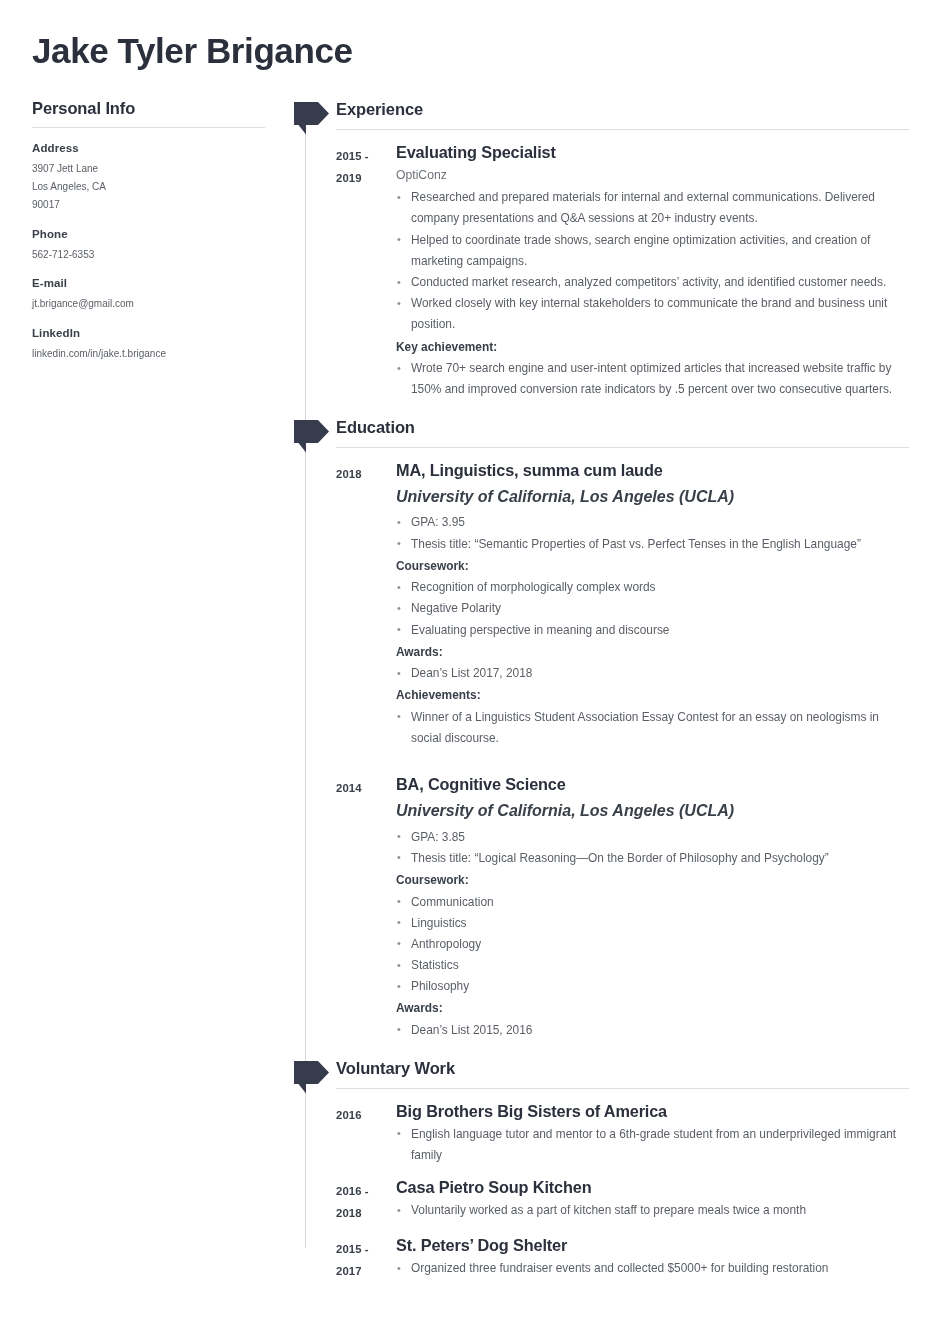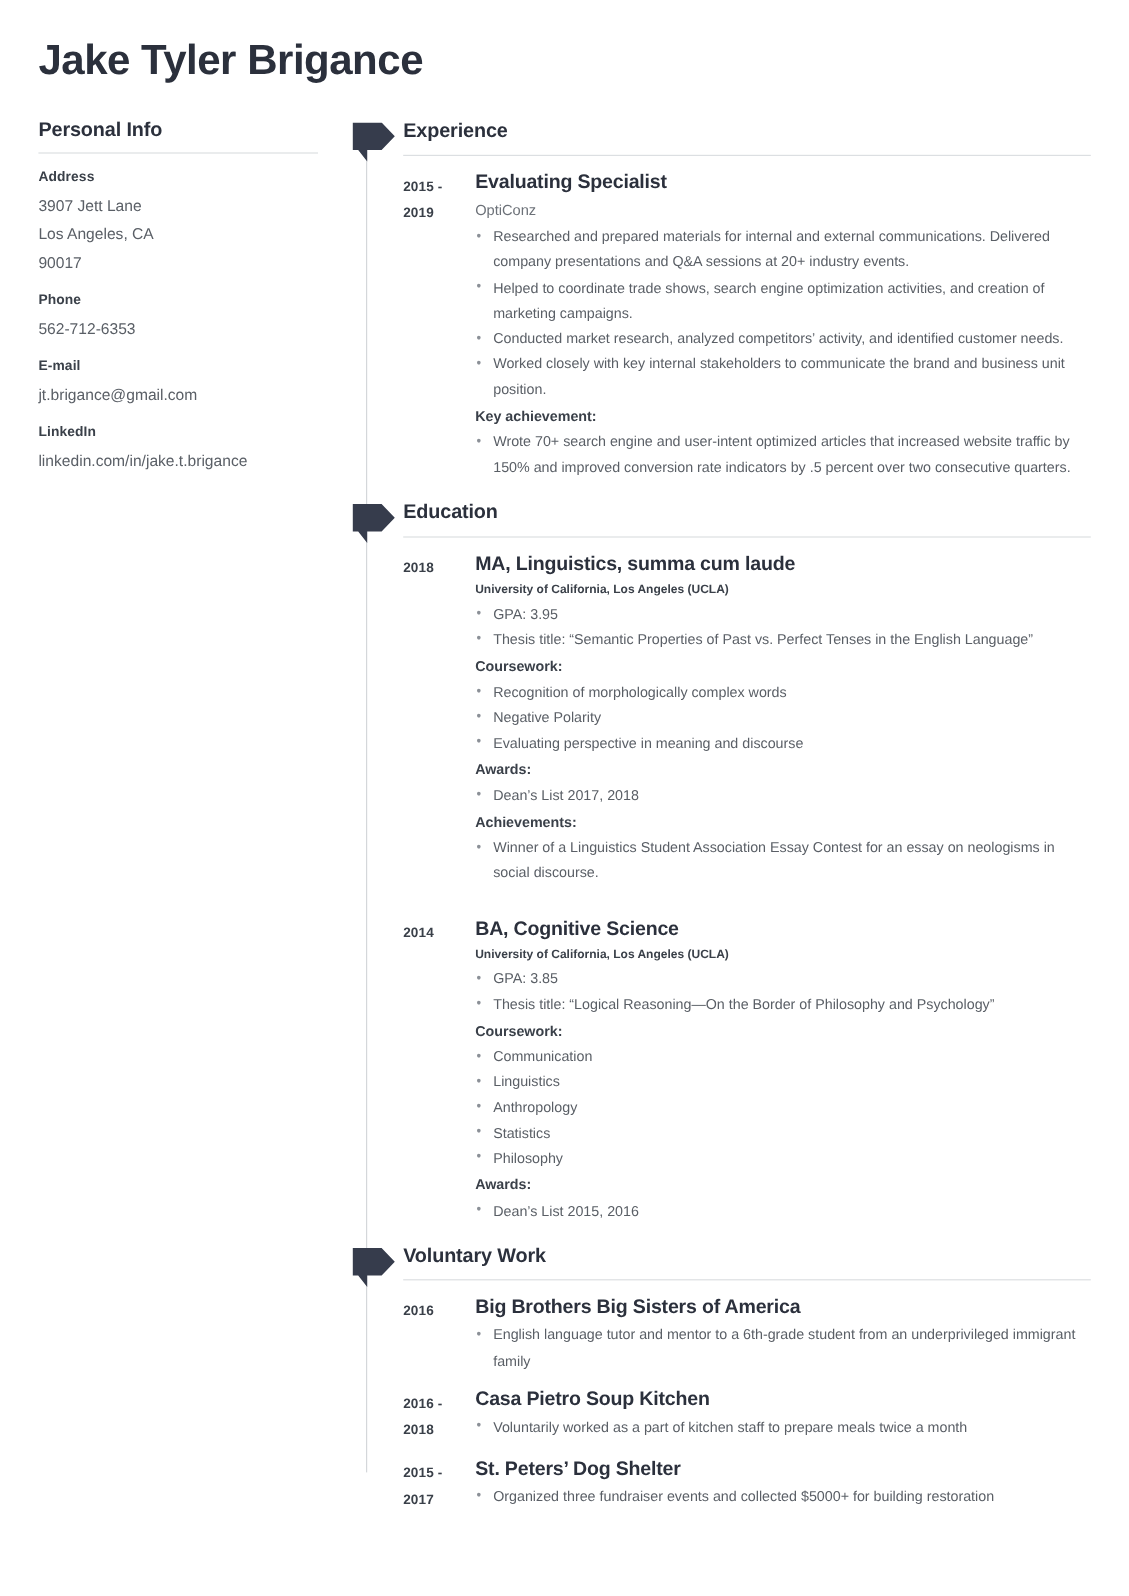--- a/index.html
+++ b/index.html
@@ -64,21 +64,21 @@
 
   .info-block { margin-bottom: 14px; }
   .info-label {
     font-size: 11.5px;
     font-weight: bold;
     color: #3a4049;
     margin-bottom: 6px;
     letter-spacing: 0.1px;
   }
   .info-line {
-    font-size: 13px;
+    font-size: 10px;
     color: #5a5f66;
     line-height: 1.78;
   }
 
   
   .main {
     position: relative;
     flex: 1 1 auto;
     padding-left: 0;
   }
@@ -163,25 +163,26 @@
   }
 
   .entry-sub-italic {
     font-size: 12.2px;
     color: #6c7178;
     line-height: 1.75;
     margin-bottom: 1px;
   }
 
   .entry-sub-bold {
-    font-size: 10px;
+    font-size: 16px;
     font-weight: bold;
     color: #3a4049;
     line-height: 1.78;
     margin-bottom: 1px;
+    font-style: italic;
   }
 
   .sub-label {
     font-size: 11.9px;
     font-weight: bold;
     color: #3a4049;
     line-height: 1.8;
     margin-top: 1px;
   }
 

